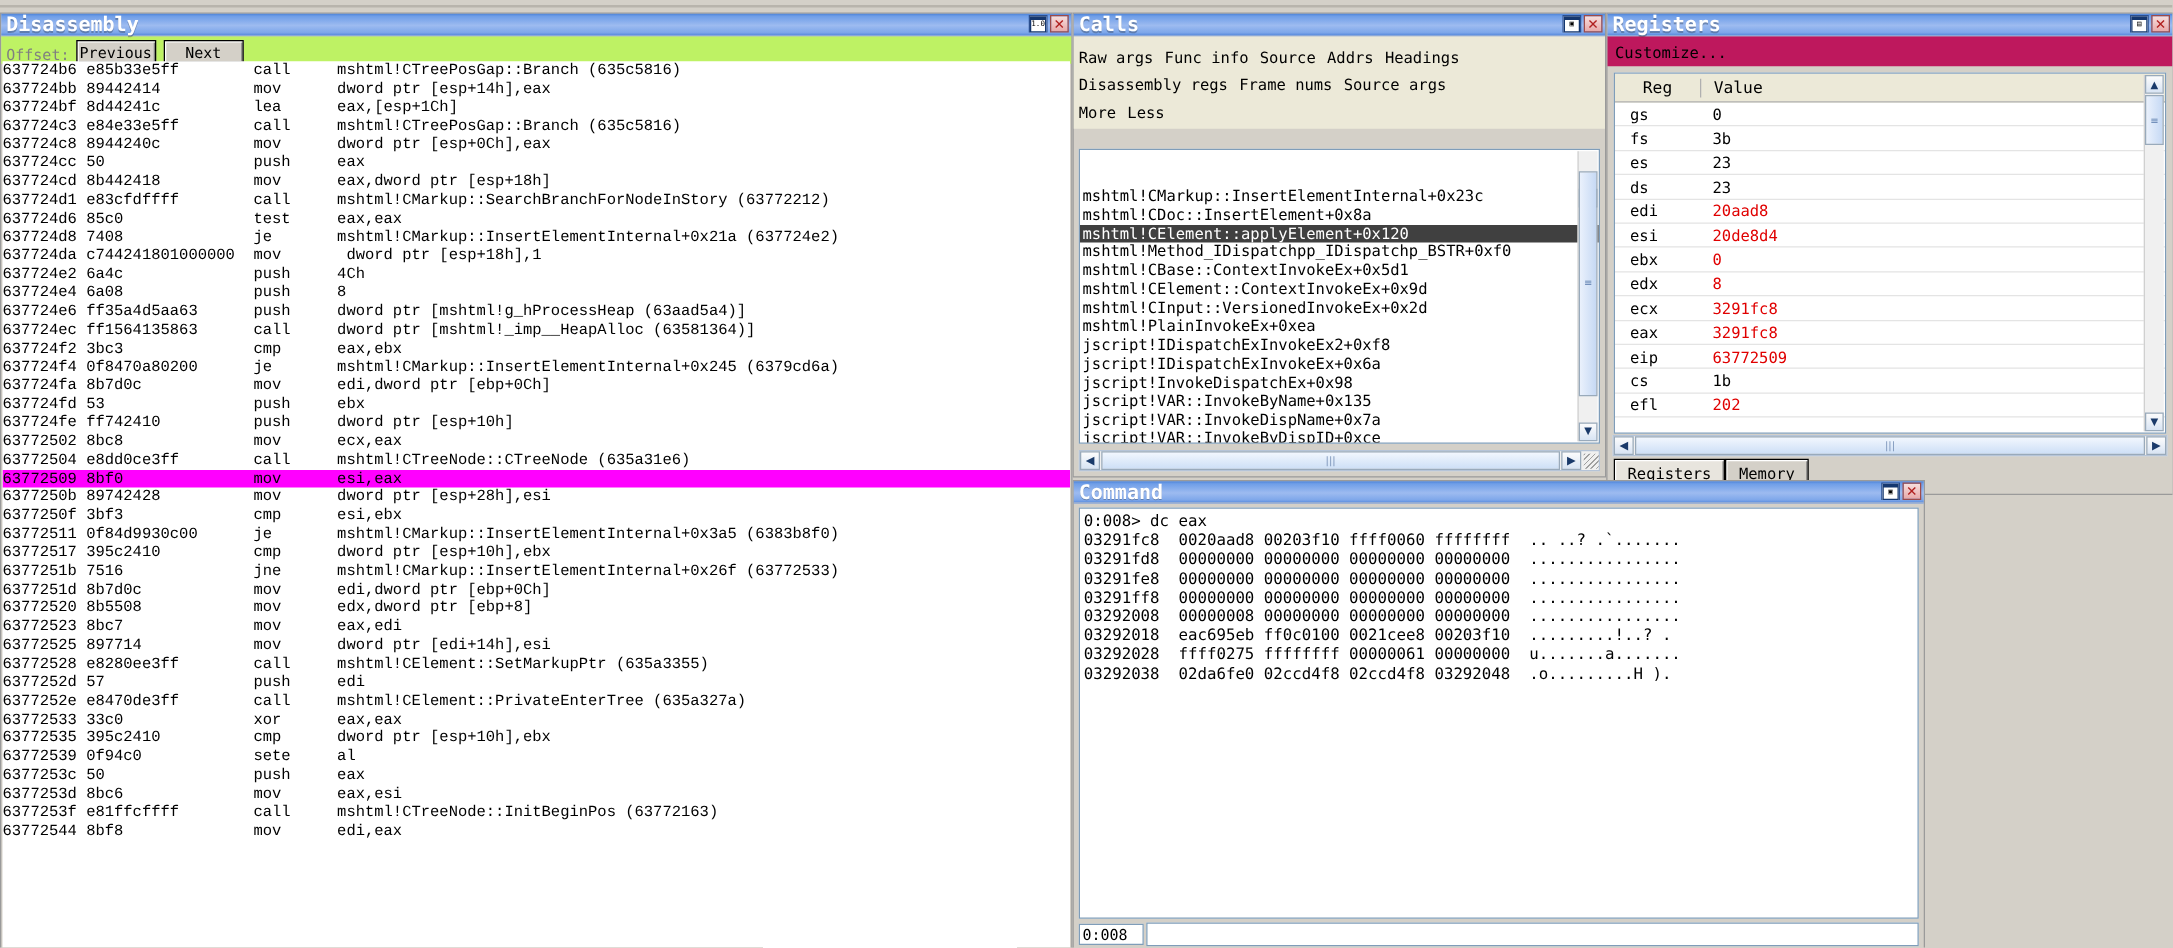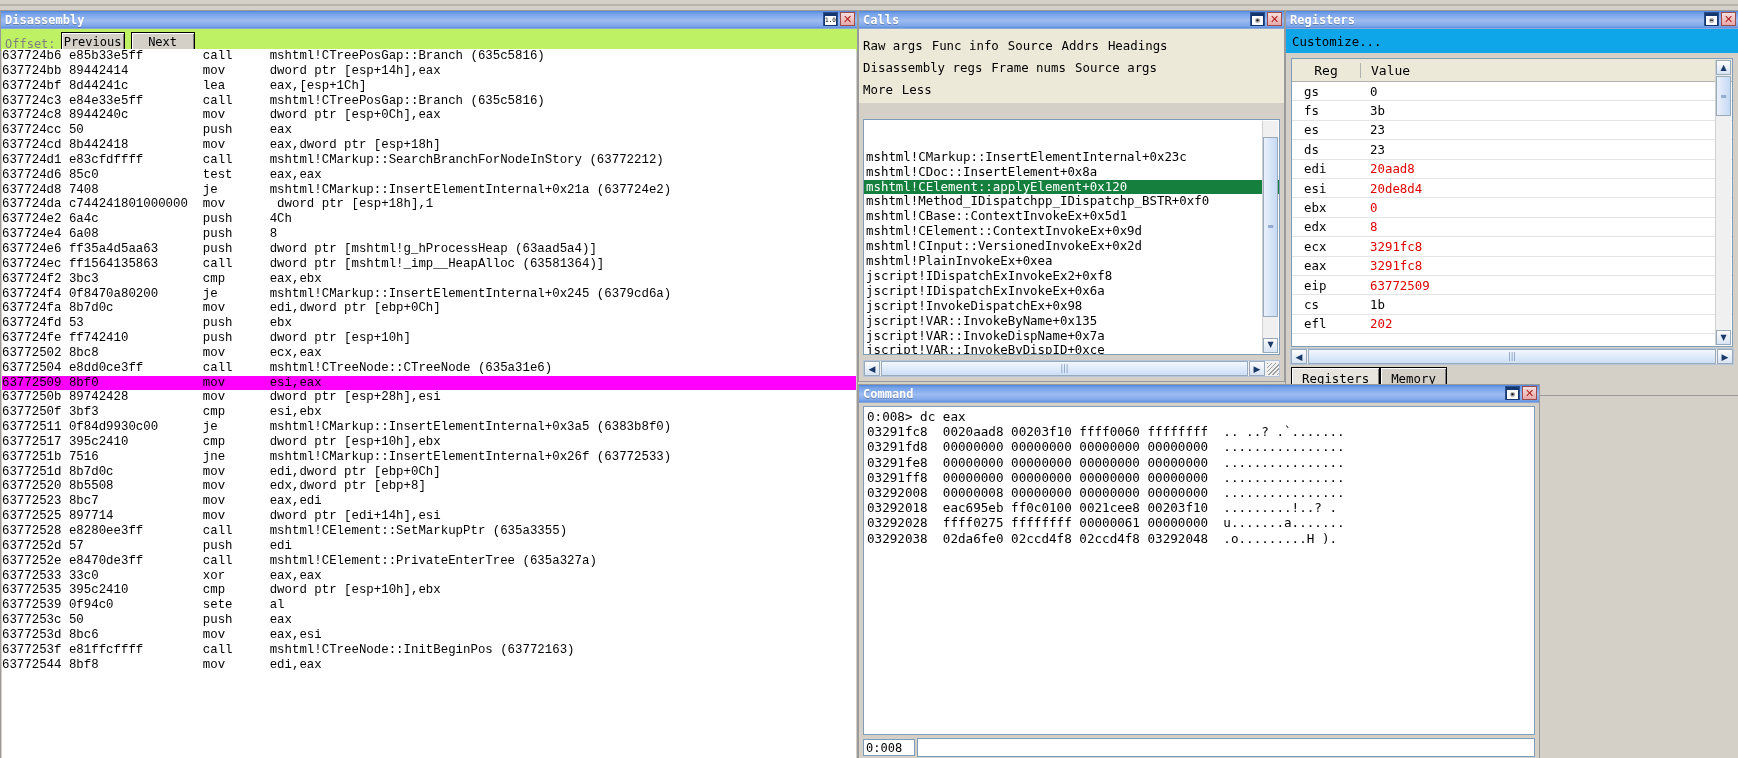--- a/index.html
+++ b/index.html
@@ -15,21 +15,21 @@
 
   
   .titlebar{
     height:17px;
     background:linear-gradient(to bottom,#4e84d8 0%,#6f9ee8 12%,#9dbbf0 55%,#7ea7ea 88%,#5c8ddd 100%);
     display:flex;align-items:center;
     position:relative;
     border-bottom:1px solid #8ca8d8;
   }
   .titlebar .ttl{
-    color:#ffffff;font-weight:bold;font-size:12px;
+    color:#ffffff;font-weight:bold;font-size:16px;
     padding-left:4px;letter-spacing:0px;
     font-family:"DejaVu Sans Mono","Liberation Mono",monospace;
     text-shadow:0 1px 0 rgba(0,0,0,.25);
     white-space:nowrap;
   }
   .tbtns{position:absolute;right:2px;top:1px;display:flex;gap:2px;}
   .tbtn{
     width:15px;height:14px;
     border:1px solid #2b4f8f;
     background:linear-gradient(to bottom,#e6eefc,#b9cdf0);
@@ -88,21 +88,21 @@
     line-height:22px;color:#000;
   }
   .callopts .lnk{margin-right:9px;cursor:default;}
   .calllist{
     position:absolute;left:4px;right:4px;top:108px;bottom:26px;
     background:#fff;border:1px solid #7f9db9;overflow:hidden;
     font-family:"DejaVu Sans Mono","Liberation Mono",monospace;
     font-size:12.4px;line-height:14.9px;white-space:pre;
   }
   .calllist .cr{display:block;padding-left:2px;height:14.9px;}
-  .calllist .cr.sel{background:#15803d;color:#fff;}
+  .calllist .cr.sel{background:#404040;color:#fff;}
   .vscroll{
     position:absolute;right:1px;top:1px;bottom:1px;width:15px;
     background:#f0f0f0;border-left:1px solid #d0d0d0;
   }
   .vscroll .arrow{
     width:15px;height:15px;background:linear-gradient(to bottom,#fcfcfc,#d8e4f4);
     border:1px solid #9ab;box-sizing:border-box;
     display:flex;align-items:center;justify-content:center;font-size:8px;color:#1a3a6a;
     font-family:"DejaVu Sans",sans-serif;
   }
@@ -131,21 +131,21 @@
     border:1px solid #9ab;box-sizing:border-box;
     display:flex;align-items:center;justify-content:center;
     font-size:8px;color:#7a93b8;font-family:"DejaVu Sans",sans-serif;
   }
   .grip{width:12px;height:12px;margin-left:2px;
     background:repeating-linear-gradient(135deg,#a0a0a0 0 1px,transparent 1px 3px);}
 
   
   #regs{left:1285px;top:10px;width:452px;height:384px;border:1px solid #9a9a9a;}
   .custline{
-    background:#0ea5e9;padding:5px 6px 4px 6px;font-size:12.4px;
+    background:#be185d;padding:5px 6px 4px 6px;font-size:12.4px;
     font-family:"DejaVu Sans Mono","Liberation Mono",monospace;
   }
   .regtbl{
     position:absolute;left:5px;right:5px;top:47px;bottom:48px;
     background:#fff;border:1px solid #7f9db9;overflow:hidden;
   }
   .reghead{
     display:flex;height:22px;background:#ece9d8;border-bottom:1px solid #b0b0b0;
     font-family:"DejaVu Sans Mono","Liberation Mono",monospace;font-size:13px;
     align-items:center;

